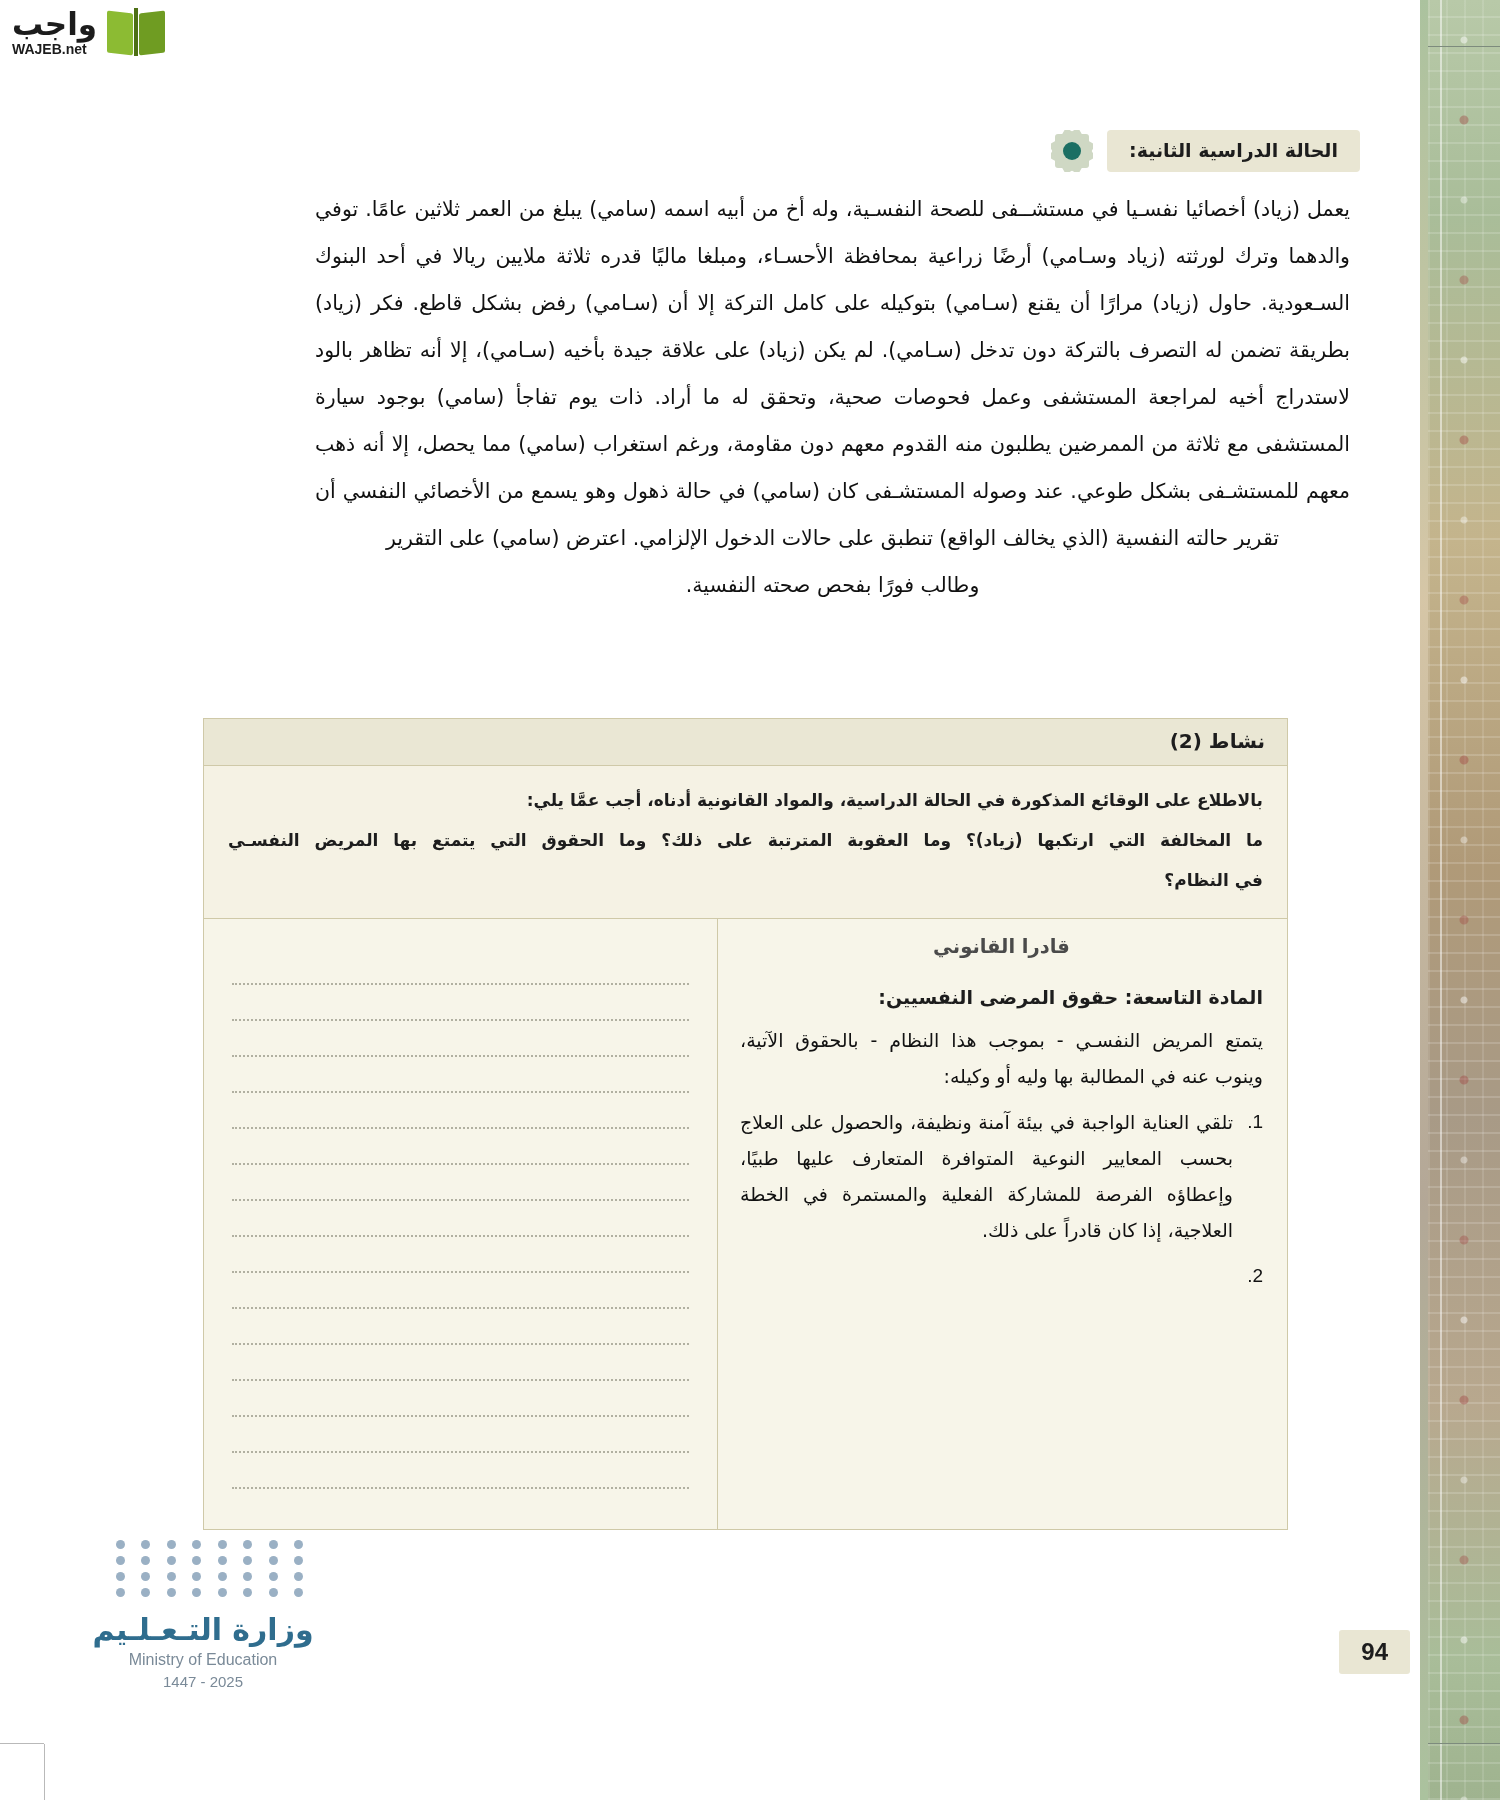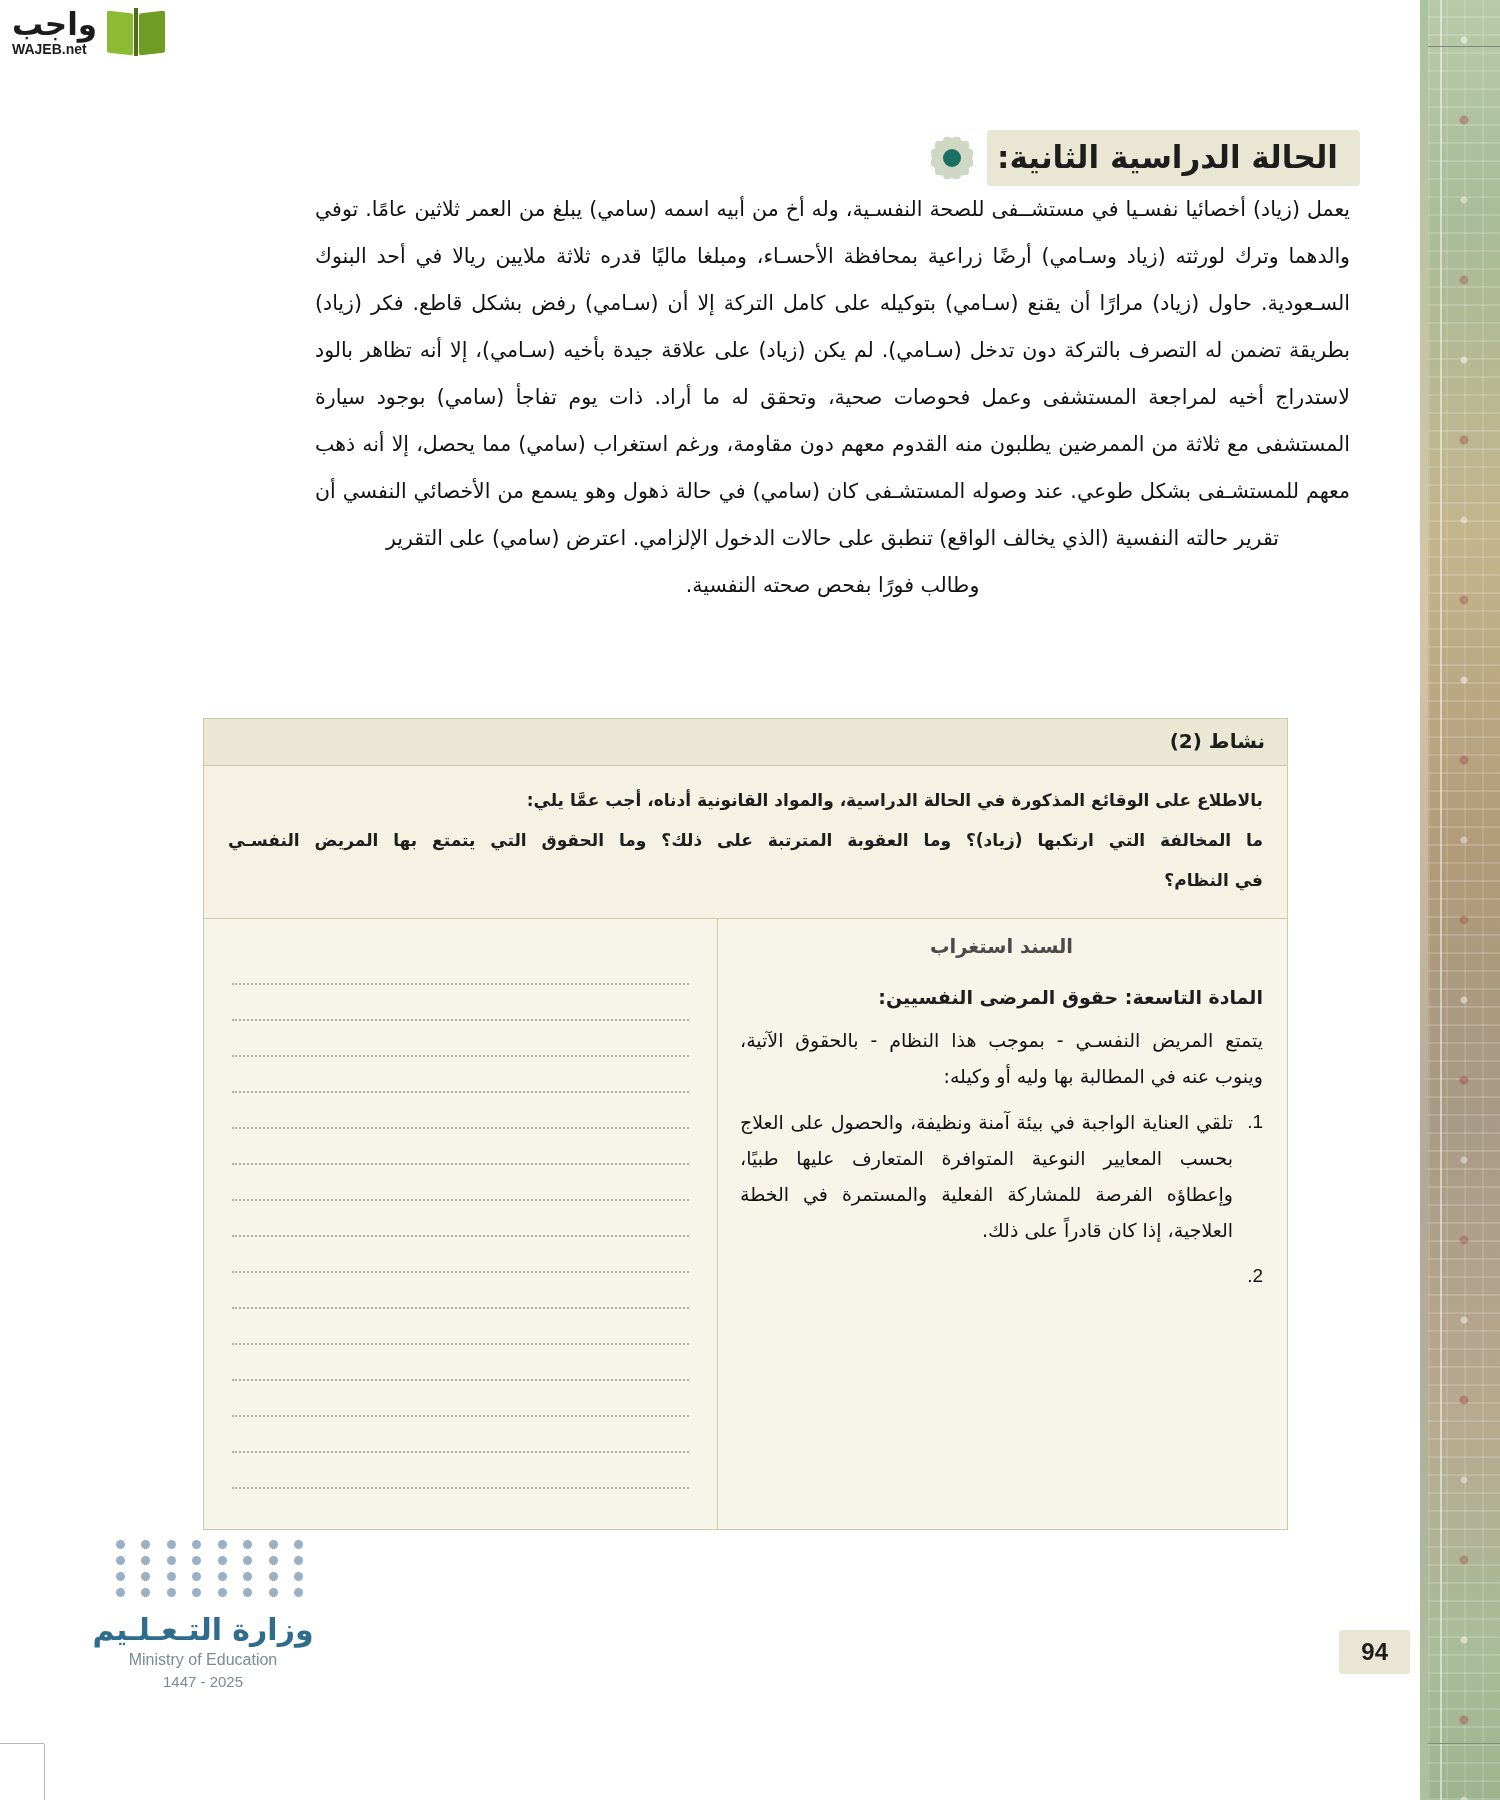--- a/index.html
+++ b/index.html
@@ -135,22 +135,22 @@
   
   .section-head {
     position: absolute;
     top: 130px; right: 140px;
     display: flex; align-items: center; gap: 14px;
     direction: rtl;
   }
   .section-pill {
     background: #e9e6d3;
     border-radius: 4px;
-    padding: 9px 22px 11px 10px;
-    font-size: 31px; font-weight: bold;
+    padding: 9px 22px 11px 22px;
+    font-size: 19px; font-weight: bold;
     color: #1d1d1d;
     white-space: nowrap;
   }
   .section-star {
     width: 42px; height: 42px; position: relative;
     flex: 0 0 auto;
   }
   .section-star svg { display: block; }
 
   
@@ -370,21 +370,21 @@
 
     <div class="activity-prompt">
       <span class="line">بالاطلاع على الوقائع المذكورة في الحالة الدراسية، والمواد القانونية أدناه، أجب عمَّا يلي:</span>
       <span class="line just">ما المخالفة التي ارتكبها (زياد)؟ وما العقوبة المترتبة على ذلك؟ وما الحقوق التي يتمتع بها المريض النفسـي</span>
       <span class="line">في النظام؟</span>
     </div>
 
     <div class="activity-body">
 
       <div class="col-legal">
-        <div class="legal-title">السند استغراب</div>
+        <div class="legal-title">قادرا القانوني</div>
         <div class="legal-article">المادة التاسعة: حقوق المرضى النفسيين:</div>
         <div class="legal-intro">يتمتع المريض النفسـي - بموجب هذا النظام - بالحقوق الآتية، وينوب عنه في المطالبة بها وليه أو وكيله:</div>
         <ul class="legal-list">
           <li>
             <span class="num">1.</span>
             <span>تلقي العناية الواجبة في بيئة آمنة ونظيفة، والحصول على العلاج بحسب المعايير النوعية المتوافرة المتعارف عليها طبيًا، وإعطاؤه الفرصة للمشاركة الفعلية والمستمرة في الخطة العلاجية، إذا كان قادراً على ذلك.</span>
           </li>
           <li>
             <span class="num">2.</span>
           </li>

